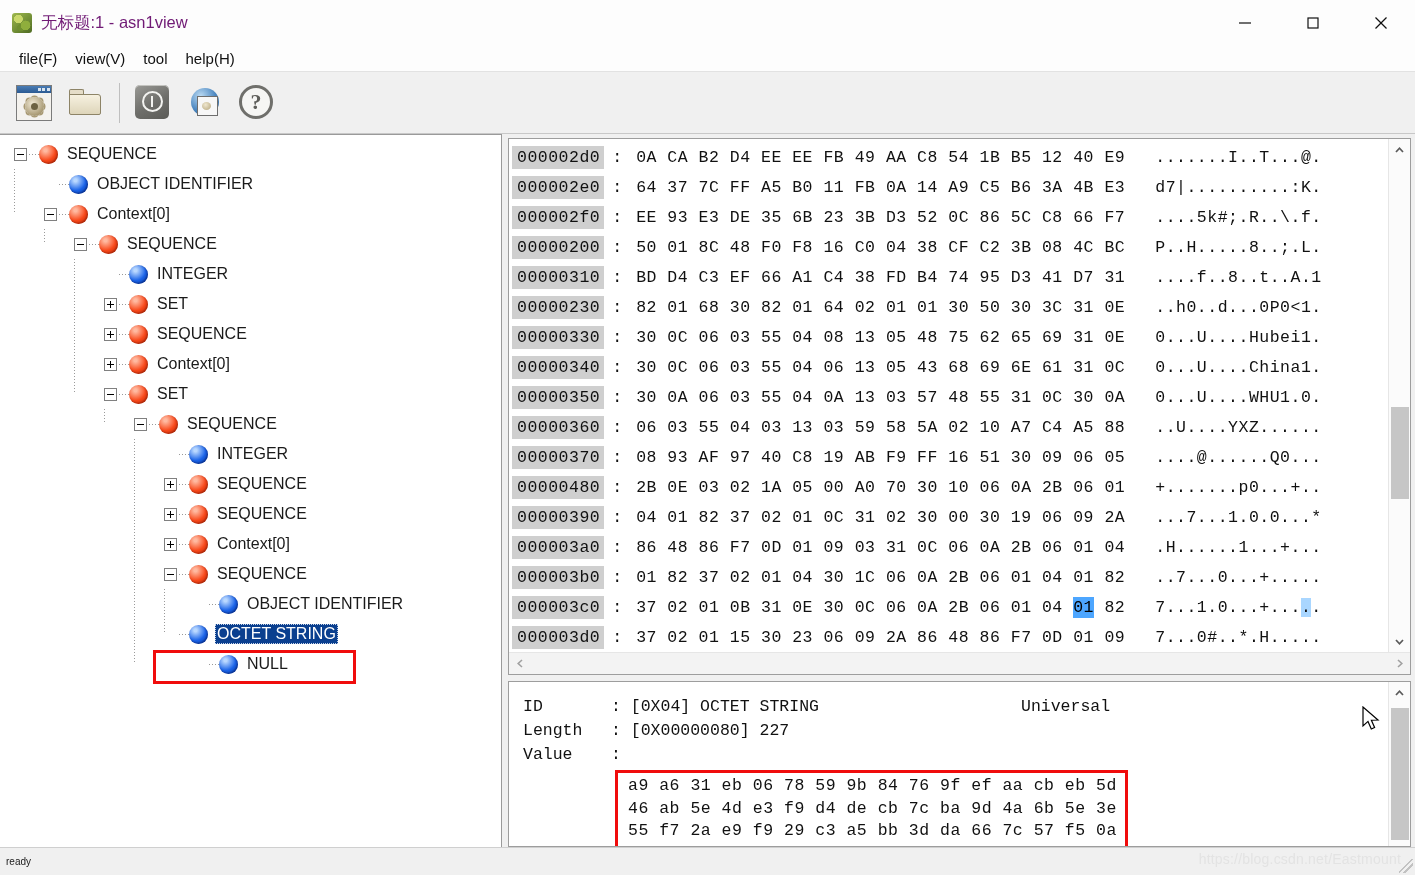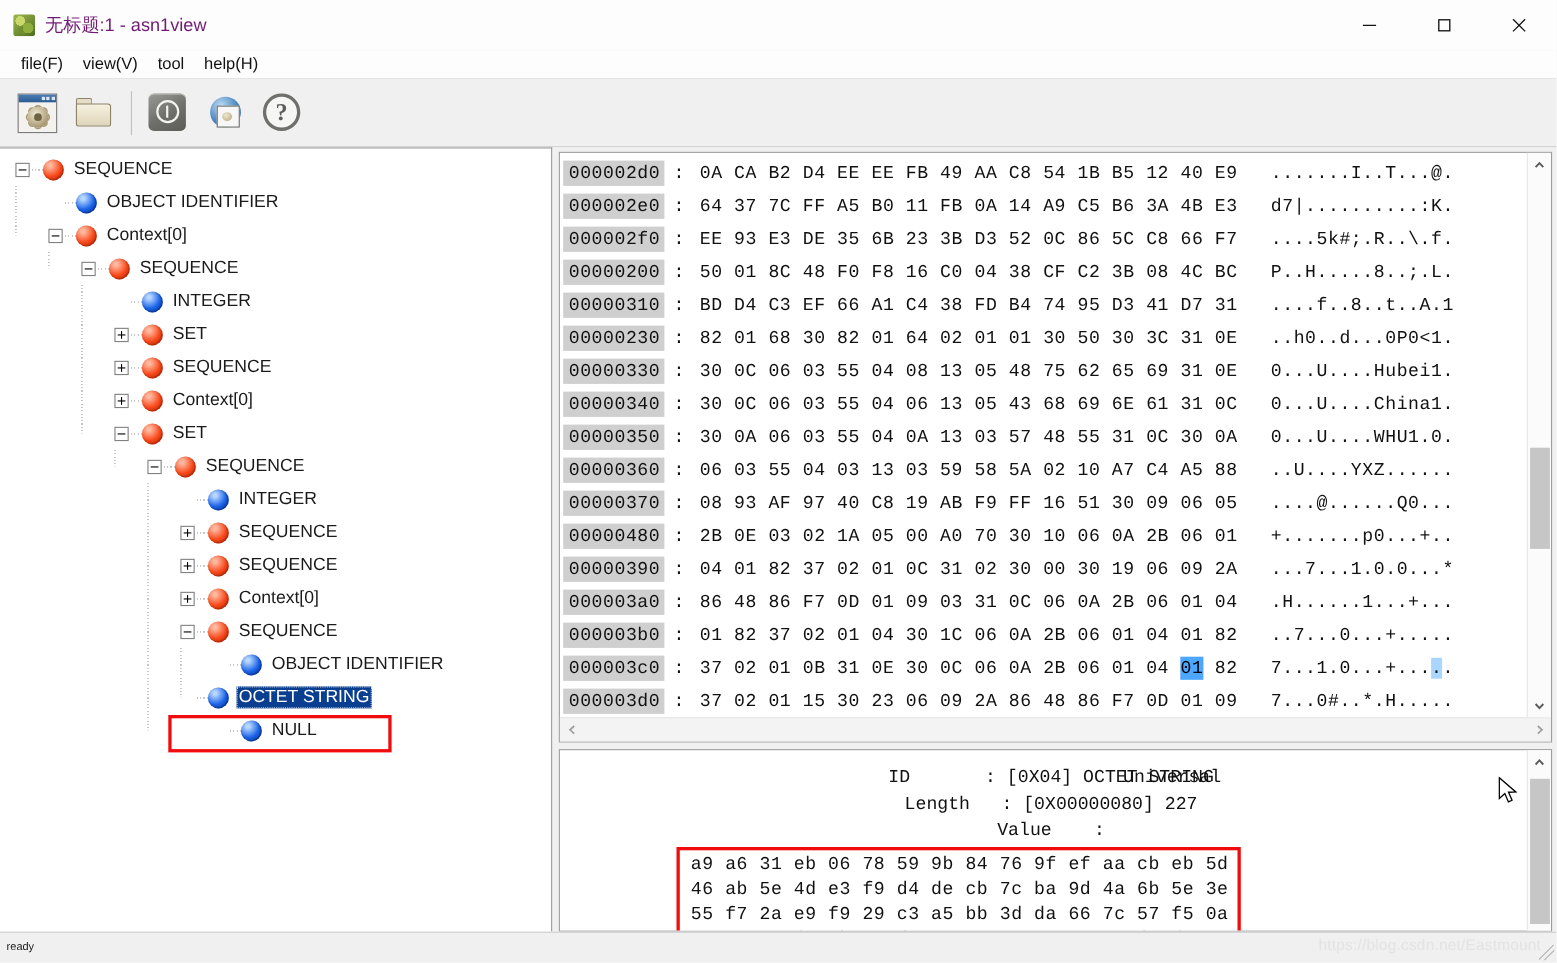--- a/index.html
+++ b/index.html
@@ -303,21 +303,20 @@
   }
   .detail-scroll {
     flex: 1 1 auto; overflow: hidden;
     padding: 12px 0 0 14px; position: relative; min-width: 0;
   }
   .dline {
     font-family: "Liberation Mono", monospace;
     font-size: 16.5px; color: #111;
     height: 24px; display: flex; align-items: center;
     white-space: pre;
-    justify-content: center;
   }
   .dkey { display: inline-block; width: 88px; }
   .duniv { position: absolute; left: 512px; }
   .valblock {
     margin-top: 4px; margin-left: 92px;
     border: 3px solid #f00c0c;
     display: inline-block;
     padding: 3px 8px 2px 10px;
     background: #fff;
   }

